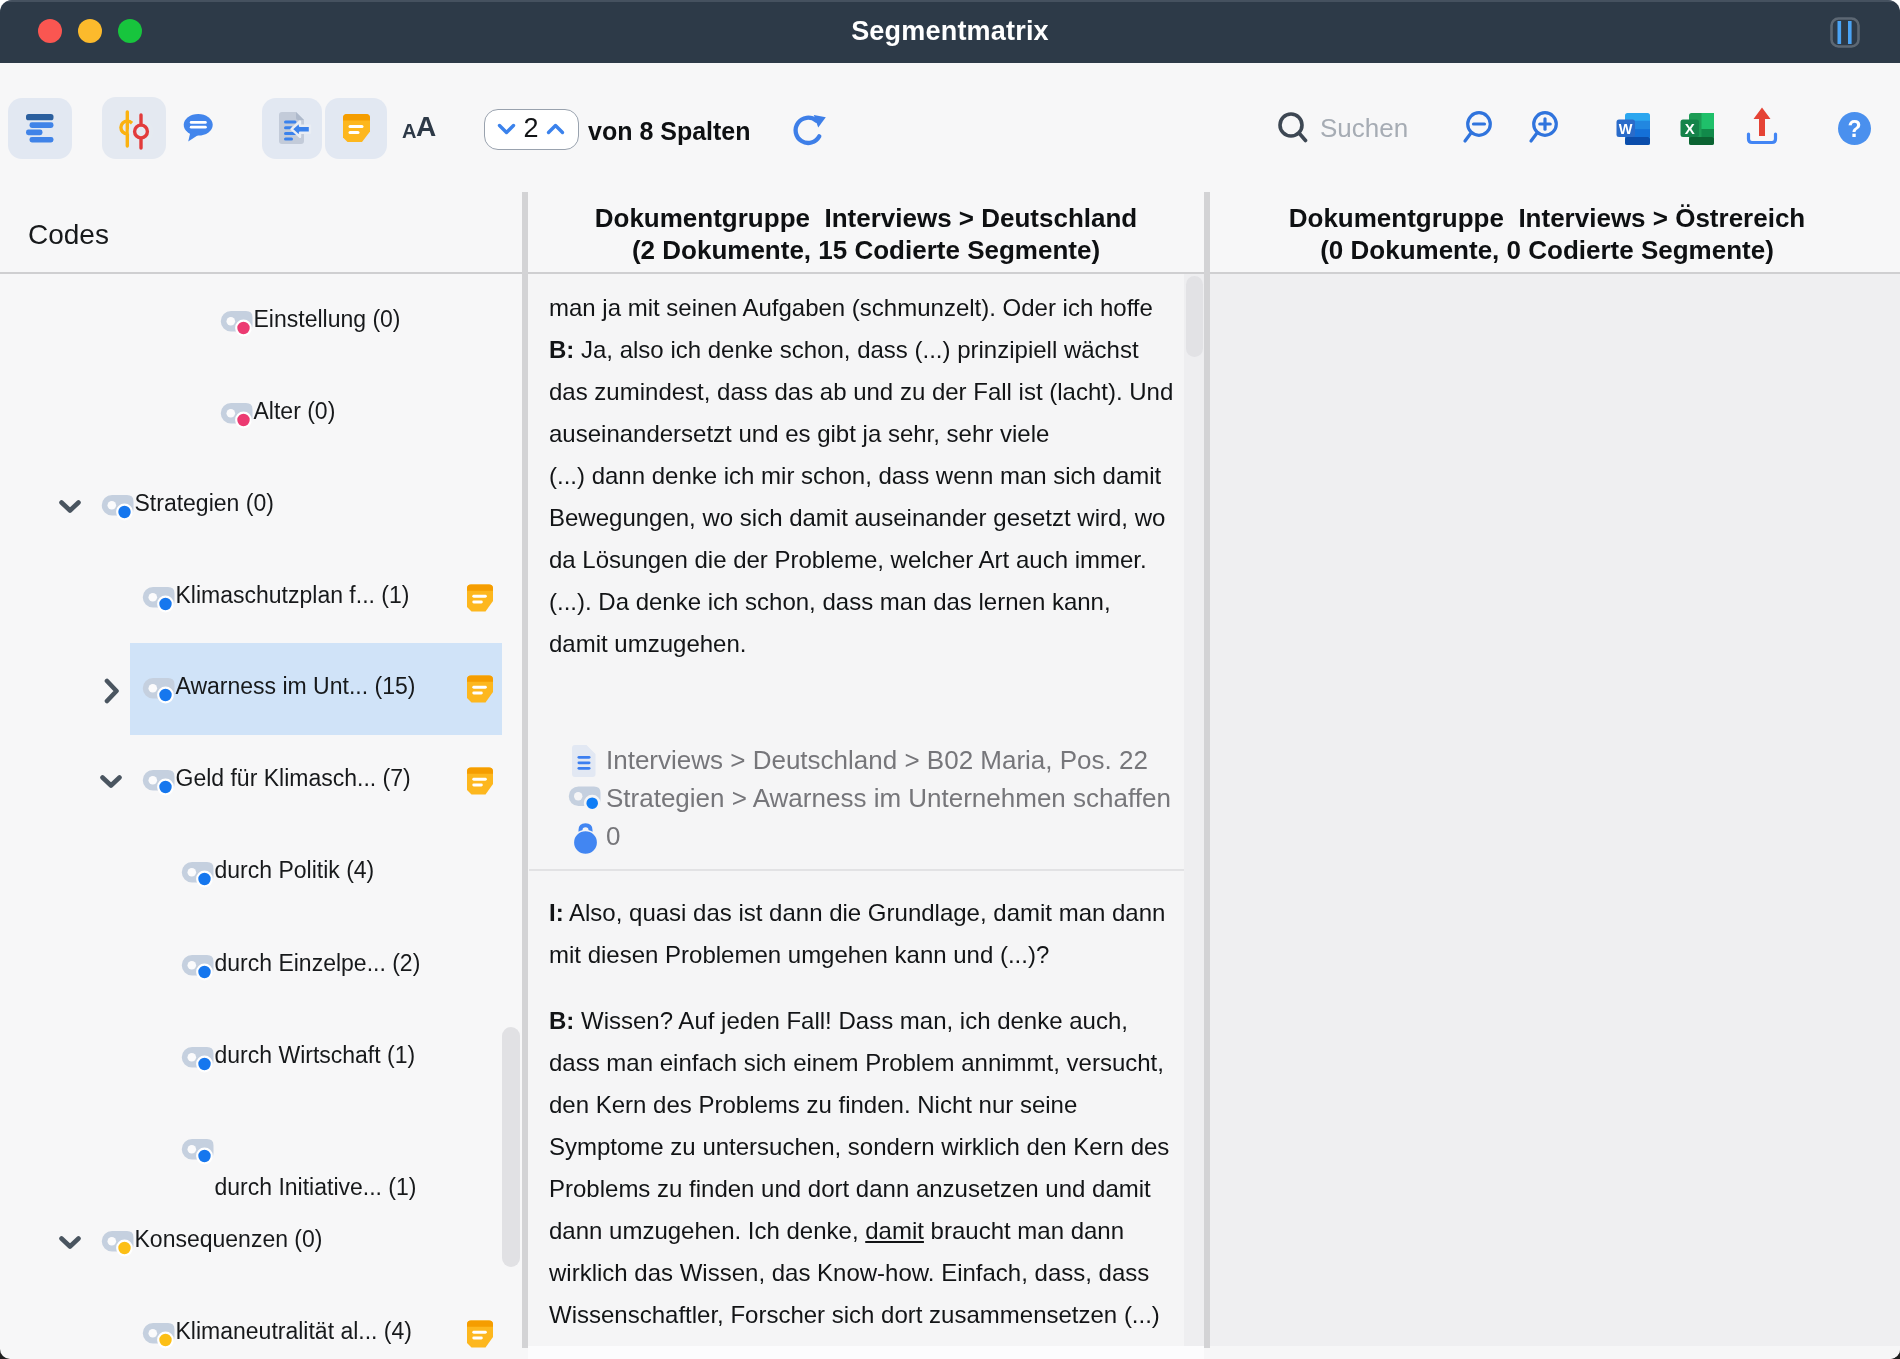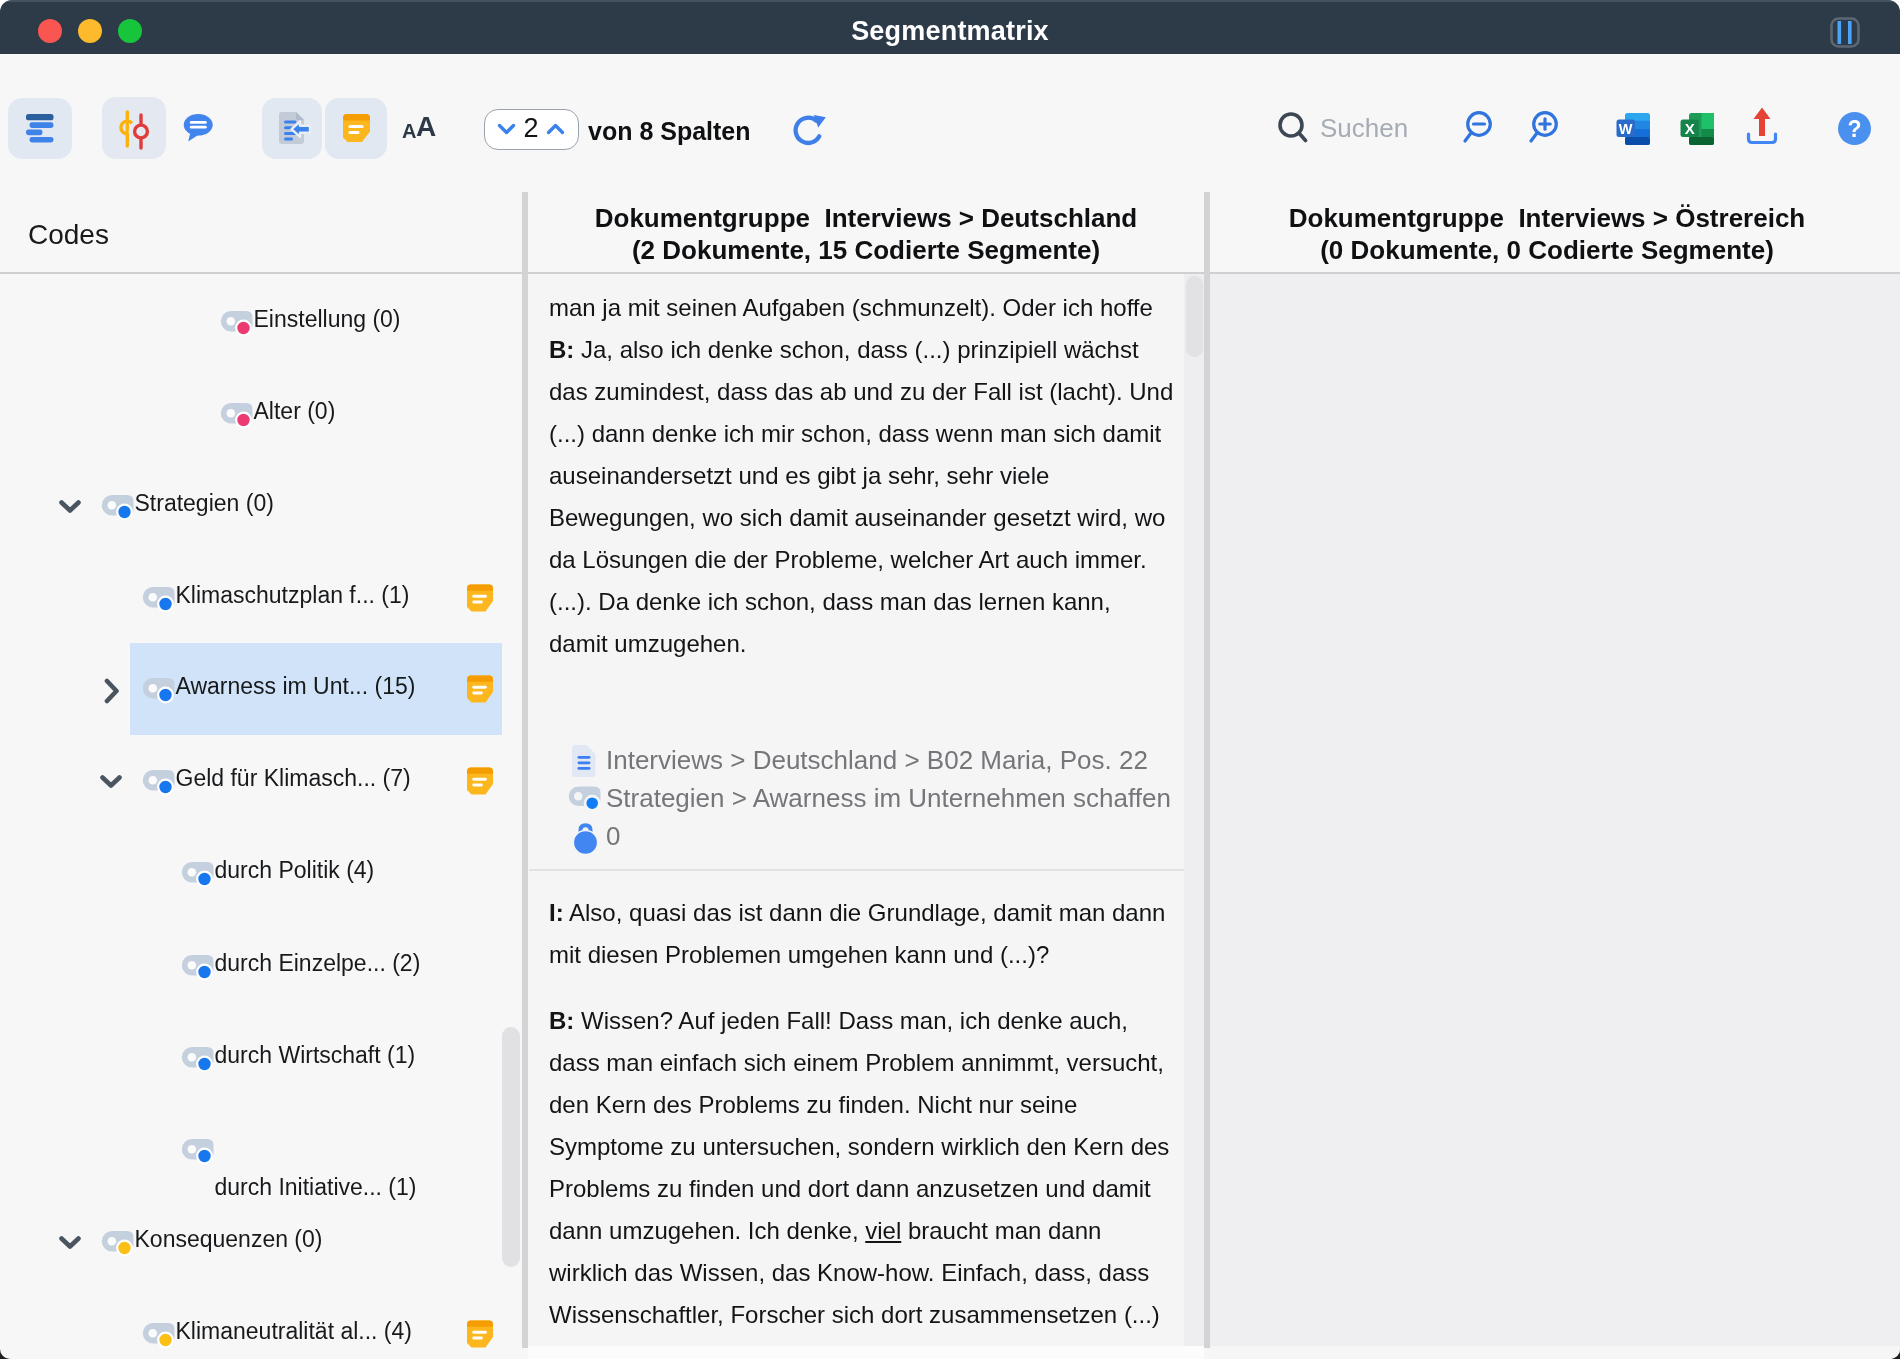--- a/index.html
+++ b/index.html
@@ -1,21 +1,21 @@
 <!DOCTYPE html>
 <html><head>
 <meta charset="utf-8">
 <style>
   * { margin:0; padding:0; box-sizing:border-box; }
   html,body { width:1900px; height:1359px; background:#ffffff; font-family:"Liberation Sans", sans-serif; }
   .win { position:absolute; left:0; top:0; width:1900px; height:1359px; background:#f7f7f8;
          border-radius:12px 12px 10px 10px; overflow:hidden; z-index:1; }
   .corner { position:absolute; width:14px; height:14px; background:#1f1f1f; z-index:0; }
   
-  .titlebar { position:absolute; left:0; top:0; width:1900px; height:54px; background:#2d3a48; }
+  .titlebar { position:absolute; left:0; top:0; width:1900px; height:63px; background:#2d3a48; }
   .titlebar .hl { position:absolute; top:0; left:0; width:100%; height:1.5px; background:#5a6573; opacity:.55; }
   .tl { position:absolute; top:19px; width:24px; height:24px; border-radius:50%; }
   .title { position:absolute; top:0; left:0; width:100%; height:63px; line-height:63px; text-align:center;
            color:#ffffff; font-size:27px; font-weight:700; letter-spacing:.2px; }
   .paneic { position:absolute; left:1830px; top:17px; }
   
   .tbtn { position:absolute; border-radius:14px; background:#e4e9f1; }
   .abs { position:absolute; }
   
   .hsep { position:absolute; left:0; top:272px; width:1900px; height:1.5px; background:#cfcfd1; }
@@ -167,22 +167,22 @@
   <div class="hsep"></div>
 
   <div class="rightcol"></div>
   <div class="midcol" id="midcol">
     <div class="midtrack"></div>
     <div class="midthumb"></div>
     <div class="seg" style="left:21px; top:12.7px;">
       <div>man ja mit seinen Aufgaben (schmunzelt). Oder ich hoffe</div>
       <div><b>B:</b> Ja, also ich denke schon, dass (...) prinzipiell wächst</div>
       <div>das zumindest, dass das ab und zu der Fall ist (lacht). Und</div>
+      <div>auseinandersetzt und es gibt ja sehr, sehr viele</div>
       <div>(...) dann denke ich mir schon, dass wenn man sich damit</div>
-      <div>auseinandersetzt und es gibt ja sehr, sehr viele</div>
       <div>Bewegungen, wo sich damit auseinander gesetzt wird, wo</div>
       <div>da Lösungen die der Probleme, welcher Art auch immer.</div>
       <div>(...). Da denke ich schon, dass man das lernen kann,</div>
       <div>damit umzugehen.</div>
     </div>
     <svg class="abs" style="left:44px; top:471px;" width="24" height="32" viewBox="0 0 24 32">
       <path d="M3 0 H14.5 L23.5 9 V29 Q23.5 32 20.5 32 H3 Q0 32 0 29 V3 Q0 0 3 0 Z" fill="#e2e8f3"></path>
       <rect x="5.5" y="11" width="13" height="2.7" rx="1.35" fill="#3b7ef0"></rect>
       <rect x="5.5" y="16.5" width="13" height="2.7" rx="1.35" fill="#3b7ef0"></rect>
       <rect x="5.5" y="22" width="13" height="2.7" rx="1.35" fill="#3b7ef0"></rect>
@@ -203,21 +203,21 @@
     <div class="seg" style="left:21px; top:618.3px;">
       <div><b>I:</b> Also, quasi das ist dann die Grundlage, damit man dann</div>
       <div>mit diesen Problemen umgehen kann und (...)?</div>
     </div>
     <div class="seg" style="left:21px; top:726.3px;">
       <div><b>B:</b> Wissen? Auf jeden Fall! Dass man, ich denke auch,</div>
       <div>dass man einfach sich einem Problem annimmt, versucht,</div>
       <div>den Kern des Problems zu finden. Nicht nur seine</div>
       <div>Symptome zu untersuchen, sondern wirklich den Kern des</div>
       <div>Problems zu finden und dort dann anzusetzen und damit</div>
-      <div>dann umzugehen. Ich denke, <u>viel</u> braucht man dann</div>
+      <div>dann umzugehen. Ich denke, <u>damit</u> braucht man dann</div>
       <div>wirklich das Wissen, das Know-how. Einfach, dass, dass</div>
       <div>Wissenschaftler, Forscher sich dort zusammensetzen (...)</div>
     </div>
   </div>
   <div class="botstrip" style="left:528px; width:676px; background:#fcfcfd;"></div>
   <div class="botstrip" style="left:1210px; width:690px; background:#f6f6f7;"></div>
   <div class="divider" style="left:522px;"></div>
   <div class="divider" style="left:1204px;"></div>
 
   <div class="sel"></div>

